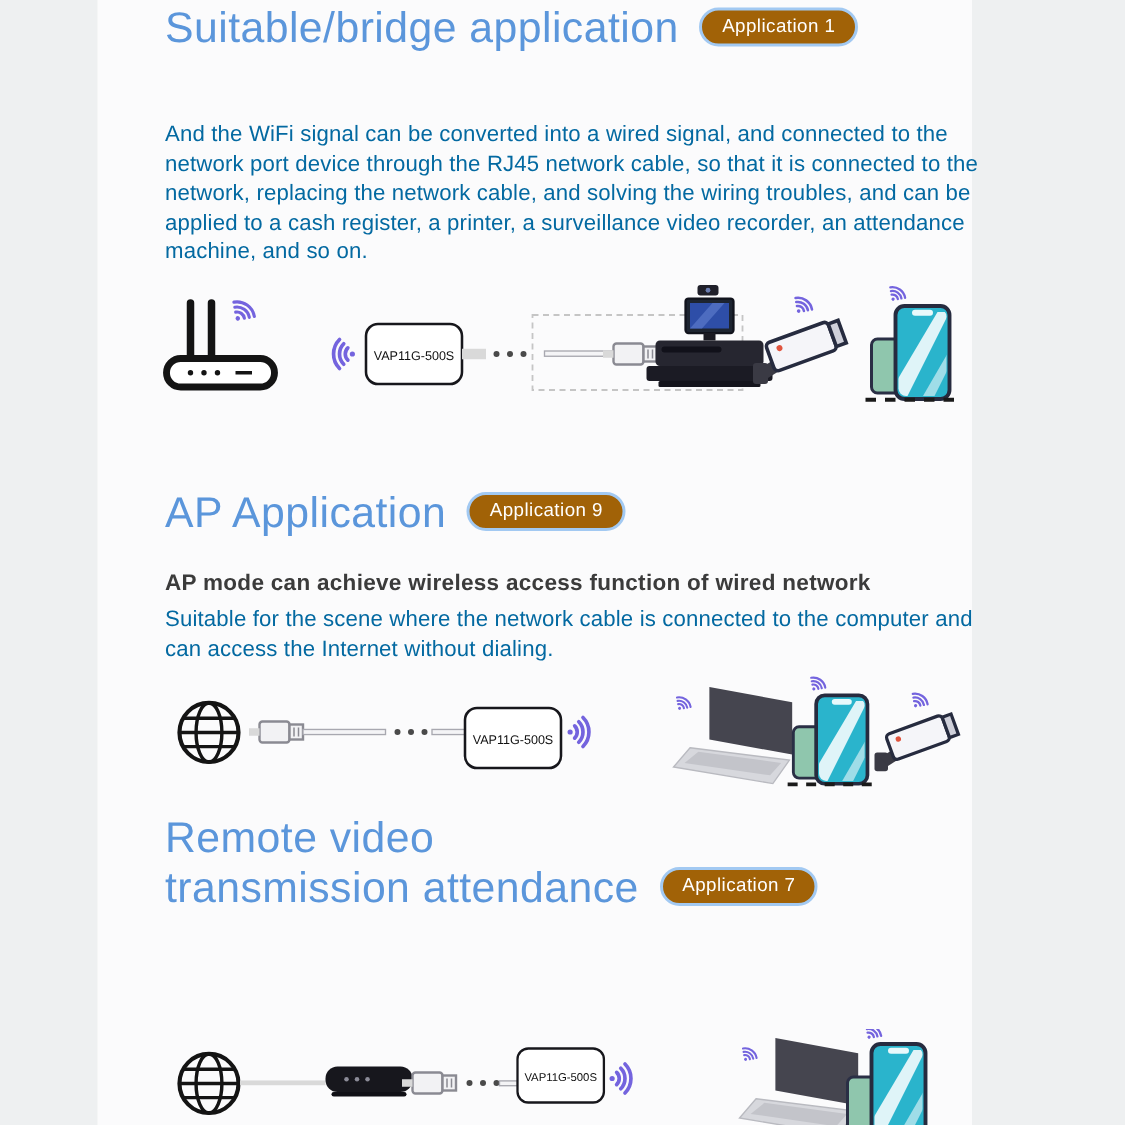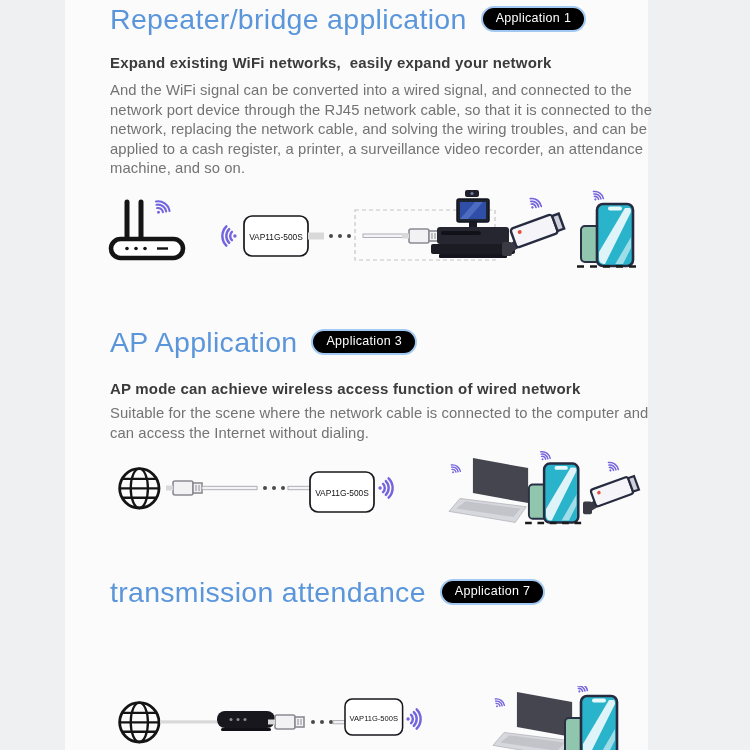--- a/index.html
+++ b/index.html
@@ -1,38 +1,37 @@
 <!DOCTYPE html>
 <html><head>
 <meta charset="utf-8">
 <style>
   html,body{margin:0;padding:0;}
   body{background:#eef0f1;font-family:"Liberation Sans",sans-serif;}
   #stage{position:relative;width:750px;height:750px;overflow:hidden;background:#eef0f1;}
   #panel{position:absolute;left:65px;top:0;width:583px;height:750px;background:#fbfbfc;}
   .abs{position:absolute;}
   .h{font-size:28.5px;color:#5b96db;letter-spacing:.3px;white-space:nowrap;line-height:33px;}
-  .badge{display:inline-block;background:#000000;border:2px solid #a2c9f2;border-radius:20px;
+  .badge{display:inline-block;background:#a16207;border:2px solid #a2c9f2;border-radius:20px;
          color:#fff;font-size:12.5px;padding:3px 13px 4px;margin-left:14px;vertical-align:middle;
          transform:translateY(-2px);letter-spacing:.3px;line-height:15px;}
   .sub{font-size:15px;font-weight:bold;color:#3b3b3b;letter-spacing:.2px;white-space:pre-wrap;line-height:20px;}
-  .body-text{font-size:14.8px;color:#737373;line-height:19.6px;letter-spacing:.1px;}
+  .body-text{font-size:14.8px;color:#0369a1;line-height:19.6px;letter-spacing:.1px;}
   svg{display:block;overflow:hidden;}
   svg text{font-family:"Liberation Sans",sans-serif;}
 </style>
 </head>
 <body>
 
 <div id="stage">
   <div id="panel"></div>
 
   <div class="abs h" style="left:110px;top:3px;">
-    <span>Repeater/bridge application</span><span class="badge">Application 1</span>
+    <span>Suitable/bridge application</span><span class="badge">Application 1</span>
   </div>
-  <div class="abs sub" style="left:110px;top:53px;width:540px;">Expand existing WiFi networks,  easily expand your network</div>
   <div class="abs body-text" style="left:110px;top:81px;width:543px;">And the WiFi signal can be converted into a wired signal, and connected to the network port device through the RJ45 network cable, so that it is connected to the network, replacing the network cable, and solving the wiring troubles, and can be applied to a cash register, a printer, a surveillance video recorder, an attendance machine, and so on.</div>
 
   <svg class="abs" style="left:105px;top:184px;" width="545" height="102" viewBox="0 0 545 102">
     <defs>
       <g id="wifi">
         <circle cx="1.5" cy="0" r="2.4" fill="currentColor"></circle>
         <path d="M5.7 -5.7 A8 8 0 0 1 5.7 5.7" stroke="currentColor" stroke-width="3.4" fill="none" stroke-linecap="round"></path>
         <path d="M9.5 -9.5 A13.5 13.5 0 0 1 9.5 9.5" stroke="currentColor" stroke-width="3.4" fill="none" stroke-linecap="round"></path>
         <path d="M13.4 -13.4 A19 19 0 0 1 13.4 13.4" stroke="currentColor" stroke-width="3.4" fill="none" stroke-linecap="round"></path>
       </g>
@@ -127,40 +126,40 @@
     <use href="#cdots" transform="translate(226,52)"></use>
     <rect x="250" y="26" width="140" height="50" fill="none" stroke="#c5c5c5" stroke-width="1.2" stroke-dasharray="4 3"></rect>
     <rect x="258" y="50" width="46" height="3.5" fill="#f4f4f6" stroke="#a8a8b0" stroke-width="0.9"></rect>
     <use href="#rj45" transform="translate(304,52)"></use>
     <use href="#pos" transform="translate(326,6)"></use>
     <use href="#cctv" transform="translate(397,14)"></use>
     <use href="#phones" transform="translate(474,12)"></use>
   </svg>
 
   <div class="abs h" style="left:110px;top:326px;">
-    <span>AP Application</span><span class="badge">Application 3</span>
+    <span>AP Application</span><span class="badge">Application 9</span>
   </div>
   <div class="abs sub" style="left:110px;top:379px;width:540px;">AP mode can achieve wireless access function of wired network</div>
   <div class="abs body-text" style="left:110px;top:404px;width:543px;">Suitable for the scene where the network cable is connected to the computer and can access the Internet without dialing.</div>
 
   <svg class="abs" style="left:105px;top:446px;" width="545" height="90" viewBox="0 0 545 90">
     <use href="#globe" transform="translate(13,21) scale(0.82)"></use>
     <use href="#rj45" transform="translate(68,42)"></use>
     <rect x="97" y="40.3" width="55" height="3.4" fill="#f4f4f6" stroke="#a8a8b0" stroke-width="0.9"></rect>
     <use href="#cdots" transform="translate(160,42)"></use>
     <rect x="183" y="40.3" width="22" height="3.4" fill="#f4f4f6" stroke="#a8a8b0" stroke-width="0.9"></rect>
     <use href="#dev" transform="translate(205,26)"></use>
     <use href="#wifi" transform="translate(274,42) scale(0.72)" color="#7464de"></use>
     <use href="#laptop" transform="translate(344,12) scale(0.92)"></use>
     <use href="#phones" transform="translate(422,10) scale(0.95)"></use>
     <use href="#cctv" transform="translate(478,16) scale(0.9)"></use>
   </svg>
 
   <div class="abs h" style="left:110px;top:543px;">
-    <br>
+    <span>Remote video</span><br>
     <span>transmission attendance</span><span class="badge">Application 7</span>
   </div>
 
   <svg class="abs" style="left:105px;top:686px;" width="545" height="64" viewBox="0 0 545 64">
     <use href="#globe" transform="translate(13,15) scale(0.82)"></use>
     <rect x="55" y="34.3" width="57" height="3.2" fill="#d9d9d9"></rect>
     <use href="#modem" transform="translate(112,25)"></use>
     <use href="#rj45" transform="translate(170,36)"></use>
     <use href="#cdots" transform="translate(208,36)"></use>
     <rect x="228" y="34.6" width="12" height="3.2" fill="#f4f4f6" stroke="#a8a8b0" stroke-width="0.9"></rect>

